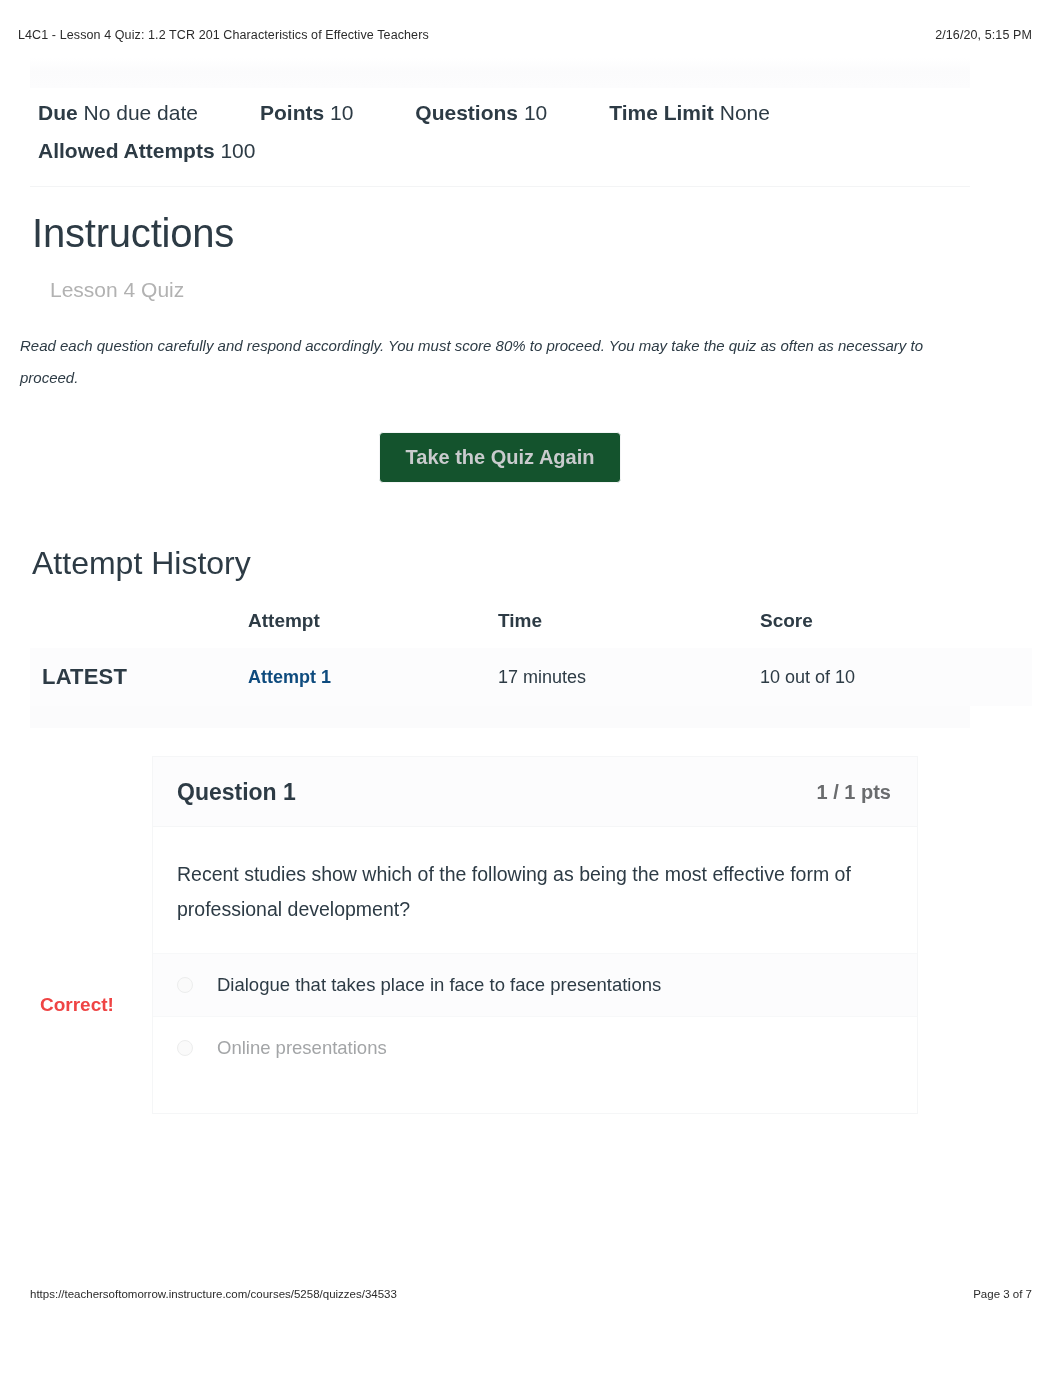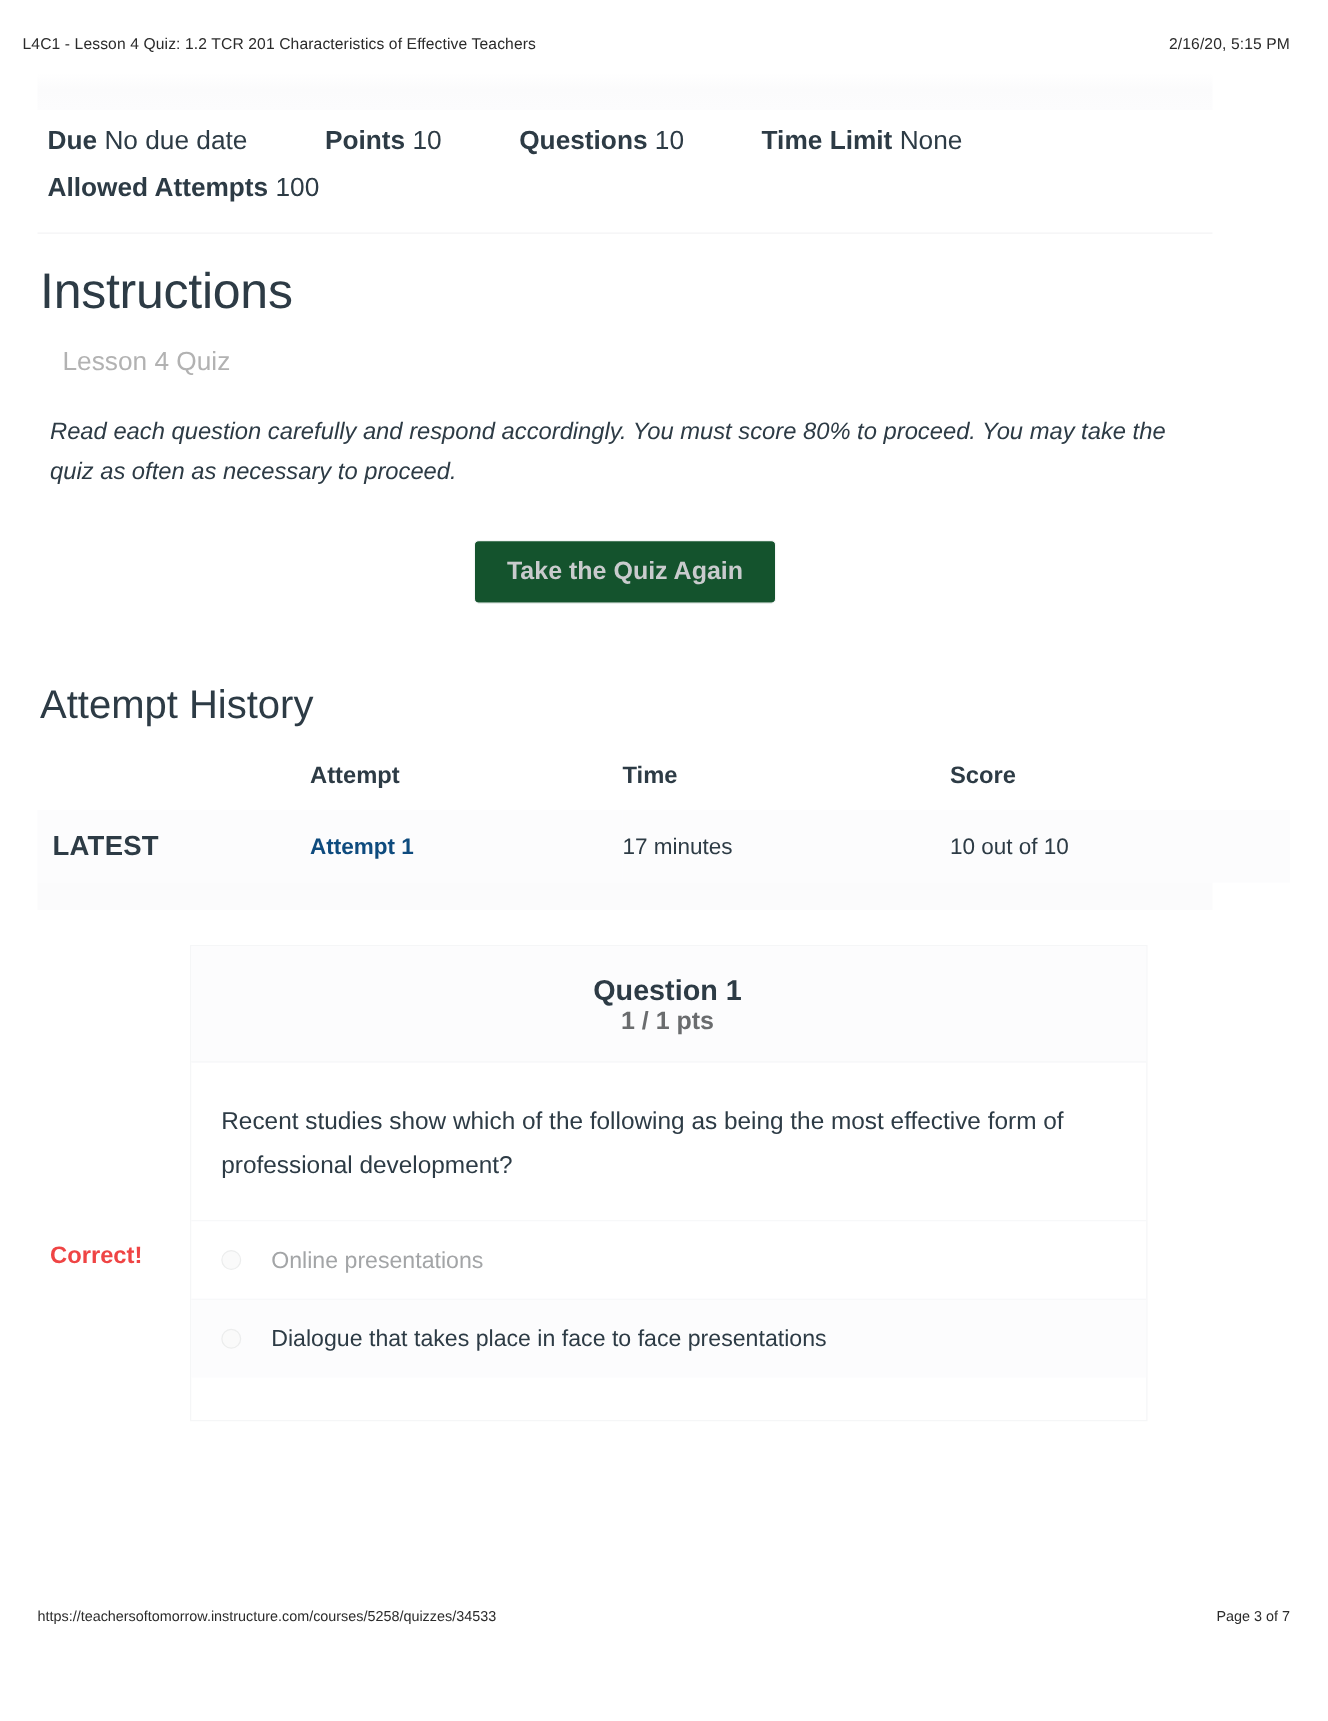--- a/index.html
+++ b/index.html
@@ -82,22 +82,22 @@
   }
 
   .sub-h {
     margin: 22px 0 0 50px;
     font-size: 21px;
     font-weight: normal;
     color: #b2b2b2;
   }
 
   .instructions-body {
-    margin: 28px 32px 0 40px;
-    font-size: 19px;
+    margin: 28px 32px 0 20px;
+    font-size: 15px;
     font-style: italic;
     line-height: 32px;
     color: #2d3b45;
     max-width: 990px;
   }
 
   
   .retake-wrap {
     margin-top: 38px;
     display: flex;
@@ -190,21 +190,20 @@
     border: 1px solid #f5f6f7;
     background: #ffffff;
   }
   .q-header {
     display: flex;
     justify-content: space-between;
     align-items: center;
     padding: 22px 26px 20px 24px;
     background: #fcfcfd;
     border-bottom: 1px solid #f5f6f7;
-    flex-direction: column;
   }
   .q-title {
     font-size: 23px;
     font-weight: bold;
     color: #2d3b45;
   }
   .q-points {
     font-size: 20px;
     font-weight: bold;
     color: #6a6c6e;
@@ -313,28 +312,28 @@
 
     <div class="question-card">
       <div class="q-header">
         <span class="q-title">Question 1</span>
         <span class="q-points">1 / 1 pts</span>
       </div>
 
       <div class="q-text">Recent studies show which of the following as being the most effective form of professional development?</div>
 
       <div class="answers">
+        <div class="answer-row selected">
+          <span class="radio"></span>
+          <span class="answer-text">Dialogue that takes place in face to face presentations</span>
+        </div>
         <div class="answer-row">
           <span class="radio"></span>
           <span class="answer-text dim">Online presentations</span>
         </div>
-        <div class="answer-row selected">
-          <span class="radio"></span>
-          <span class="answer-text">Dialogue that takes place in face to face presentations</span>
-        </div>
       </div>
     </div>
   </div>
 
 </div>
 
 <div class="print-footer">
   <span>https://teachersoftomorrow.instructure.com/courses/5258/quizzes/34533</span>
   <span>Page 3 of 7</span>
 </div>

